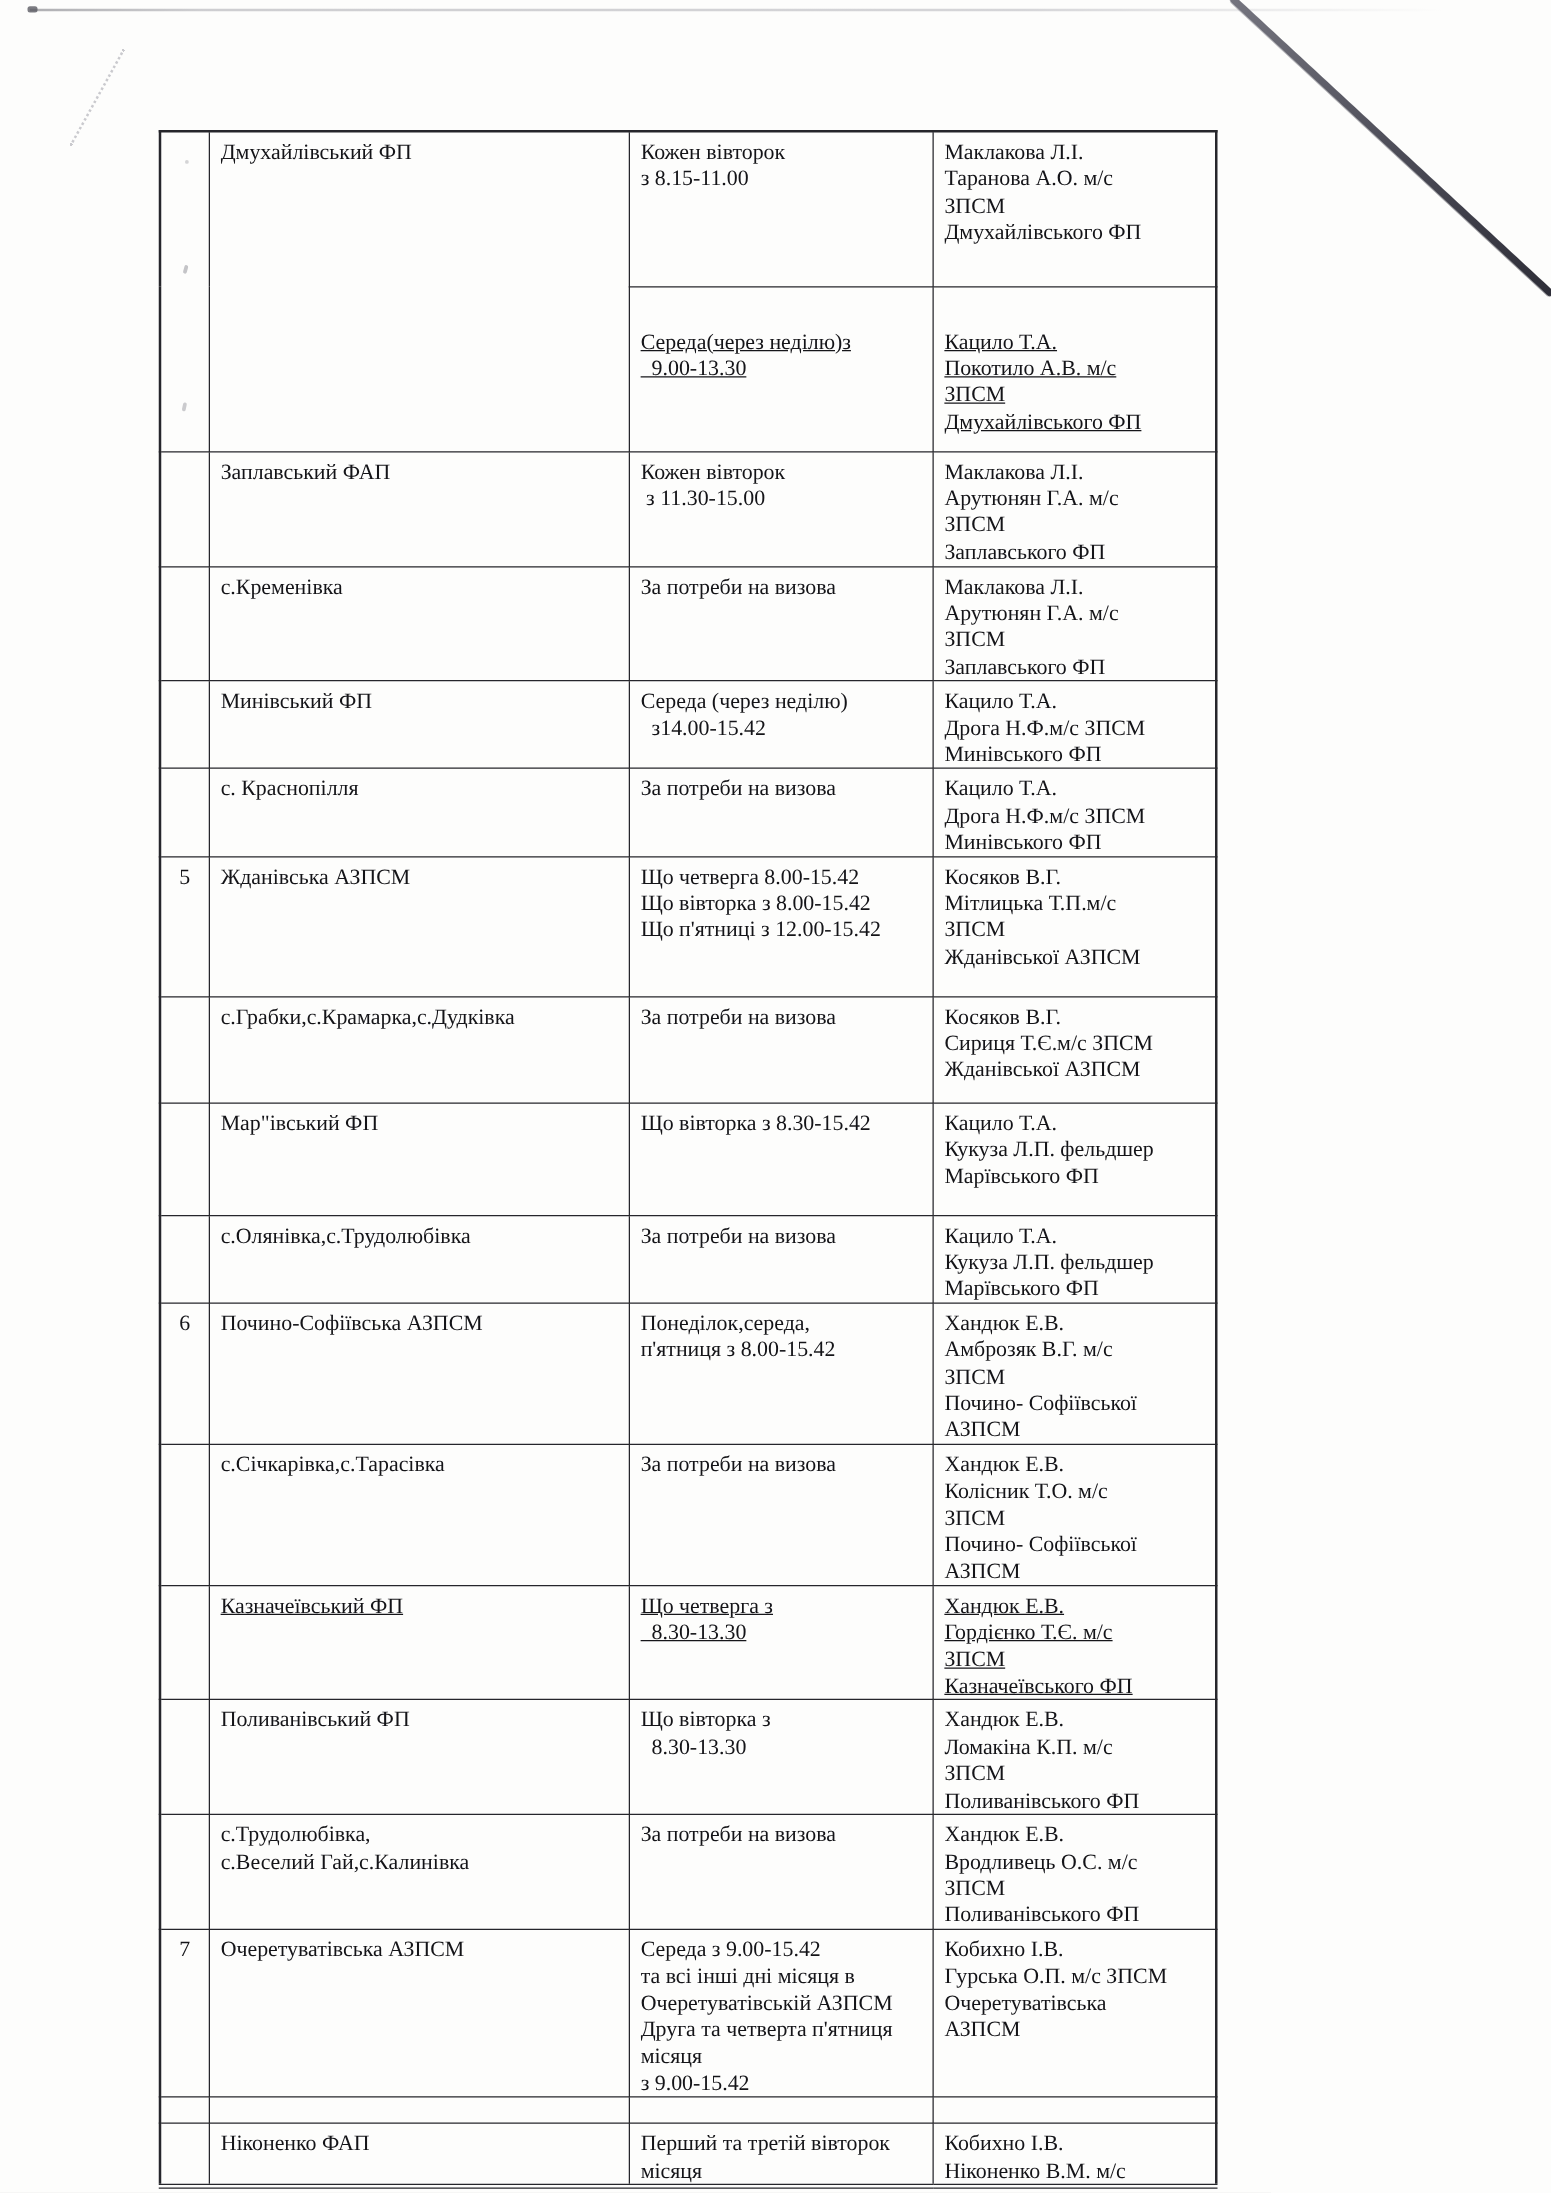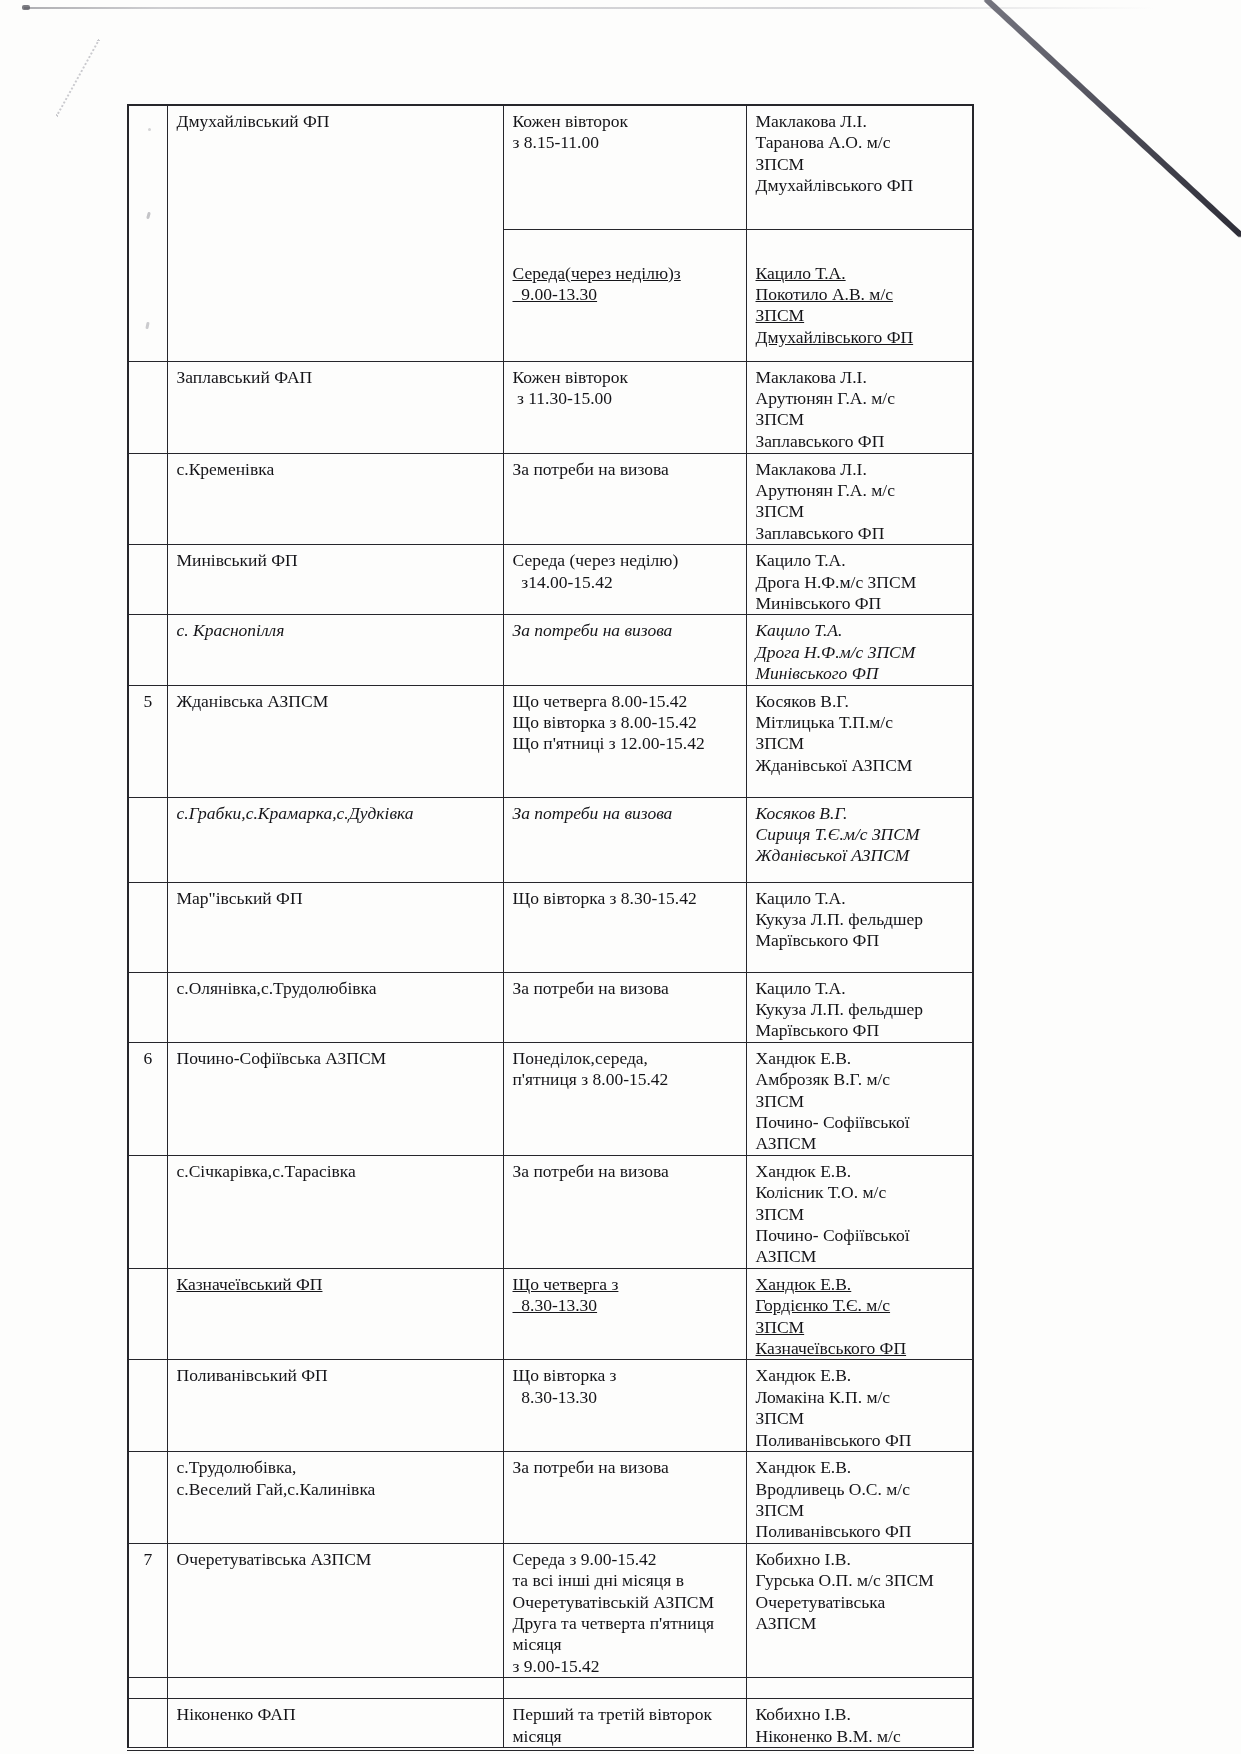--- a/index.html
+++ b/index.html
@@ -128,42 +128,42 @@
     <tr style="height:63px;margin-left:40px;">
       <td class="n"></td>
       <td class="f">Минівський ФП</td>
       <td class="s">Середа (через неділю)
 &nbsp;&nbsp;з14.00-15.42</td>
       <td class="p">Кацило Т.А.
 Дрога Н.Ф.м/с ЗПСМ
 Минівського ФП</td>
     </tr>
 
-    <tr style="height:68px;font-style:italic;">
+    <tr style="height:68px;">
       <td class="n"></td>
       <td class="f">с. Краснопілля</td>
       <td class="s">За потреби на визова</td>
       <td class="p">Кацило Т.А.
 Дрога Н.Ф.м/с ЗПСМ
 Минівського ФП</td>
     </tr>
 
     <tr style="height:112px;">
       <td class="n">5</td>
       <td class="f">Жданівська  АЗПСМ</td>
       <td class="s">Що четверга 8.00-15.42
 Що вівторка з 8.00-15.42
 Що п'ятниці з 12.00-15.42</td>
       <td class="p">Косяков В.Г.
 Мітлицька Т.П.м/с
 ЗПСМ
 Жданівської АЗПСМ</td>
     </tr>
 
-    <tr style="height:85px;font-style:italic;">
+    <tr style="height:85px;">
       <td class="n"></td>
       <td class="f">с.Грабки,с.Крамарка,с.Дудківка</td>
       <td class="s">За потреби на визова</td>
       <td class="p">Косяков В.Г.
 Сириця Т.Є.м/с ЗПСМ
 Жданівської АЗПСМ</td>
     </tr>
 
     <tr style="height:90px;">
       <td class="n"></td>

